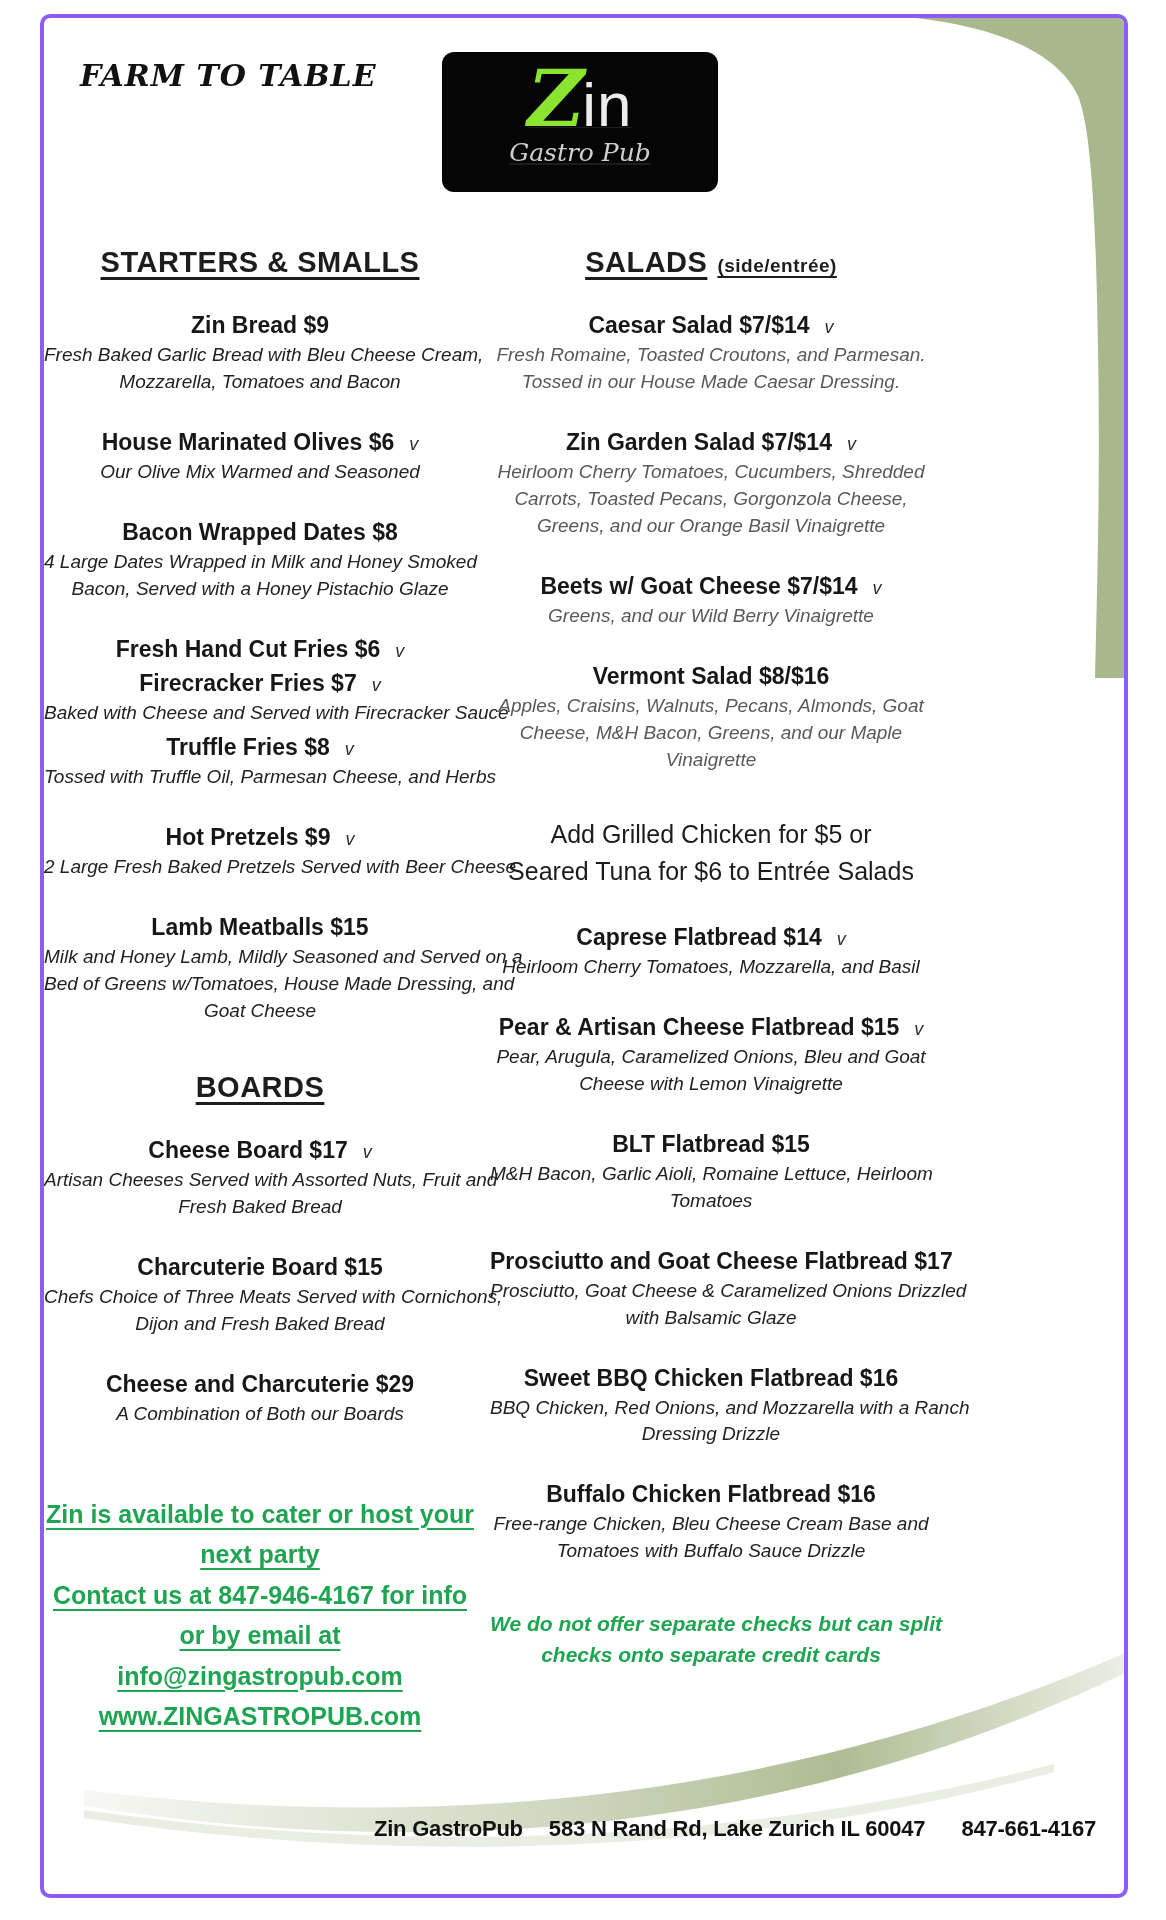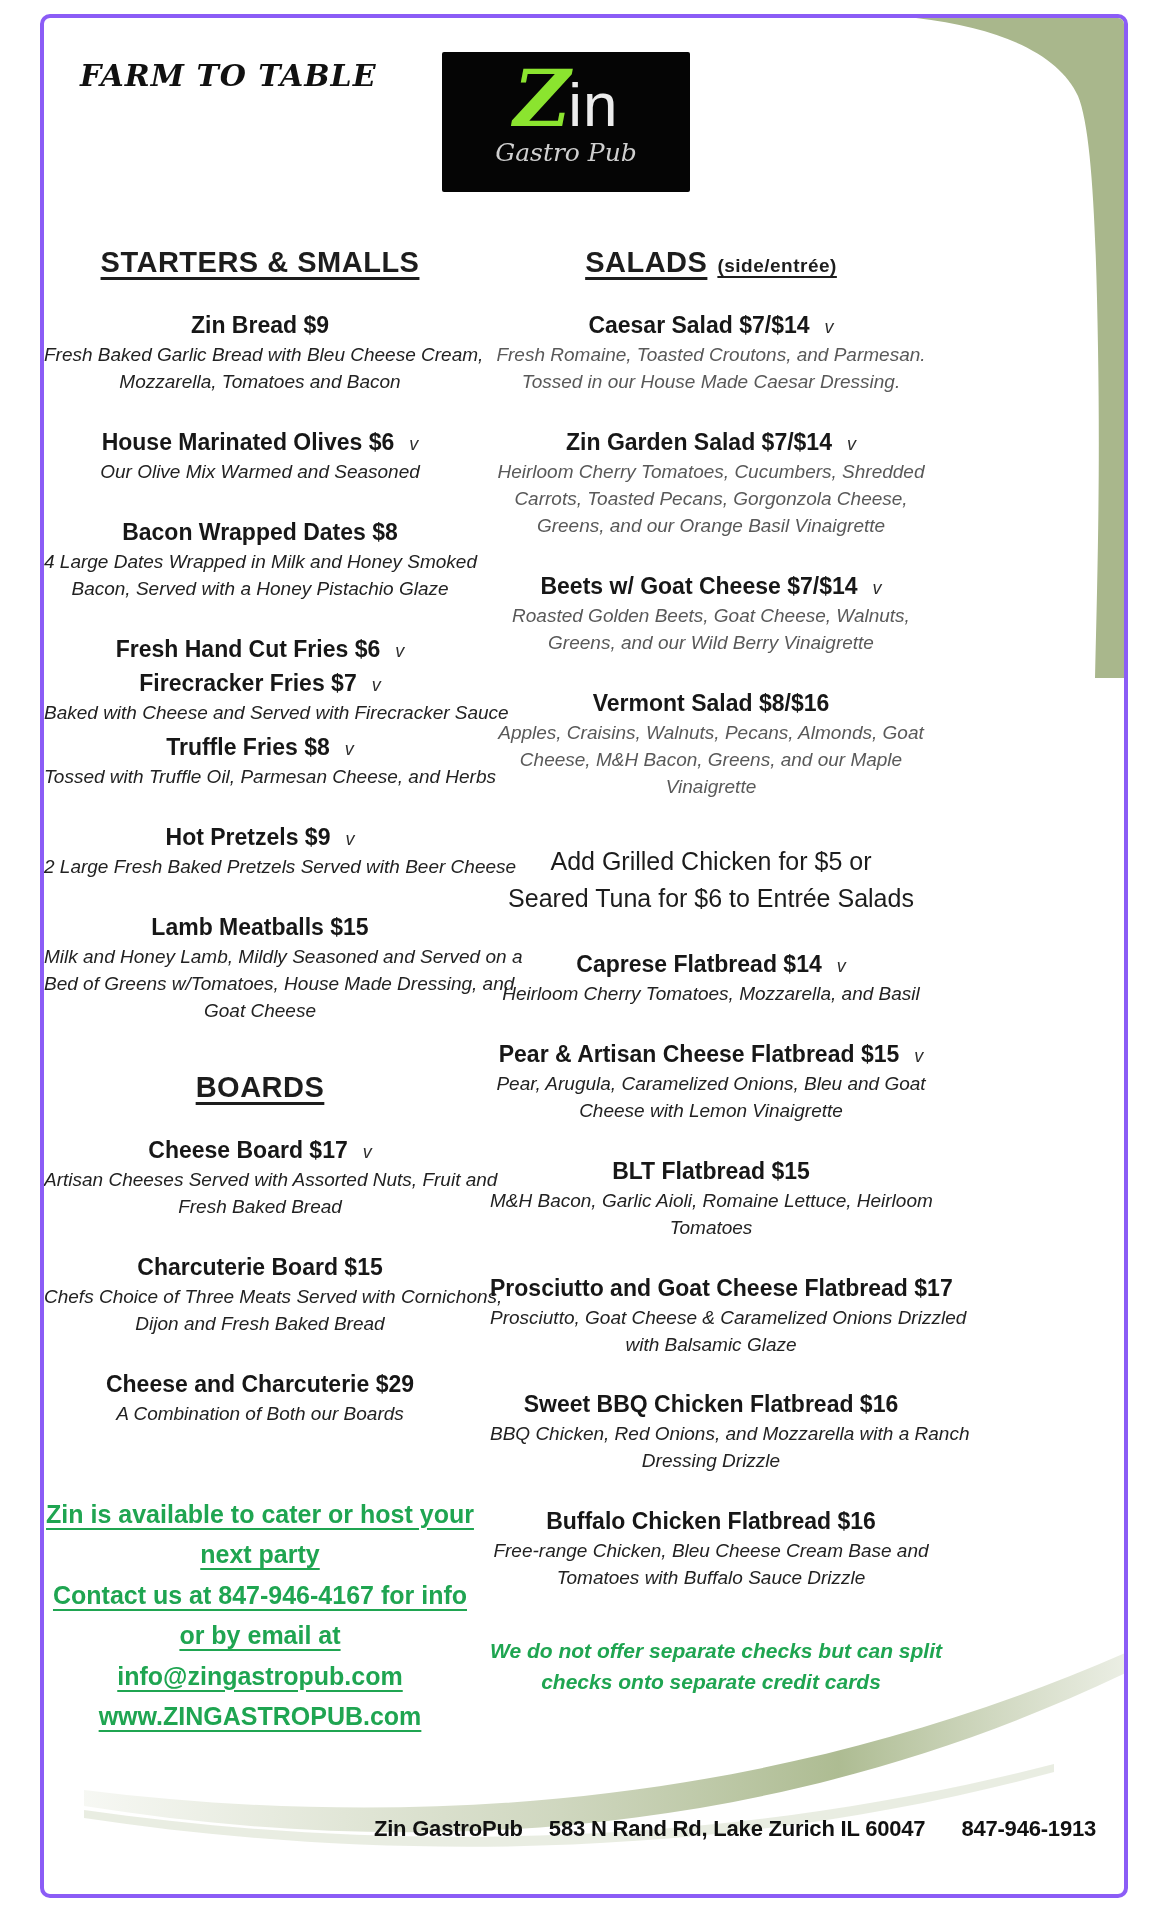--- a/index.html
+++ b/index.html
@@ -16,22 +16,22 @@
 
   
   .tagline {
     position:absolute; top:40px;
     font-family:"DejaVu Serif", serif; font-style:italic; font-weight:bold;
     font-size:30px; letter-spacing:1px; color:#111;
   }
   .tagline.left  { left:36px; }
   .tagline.right { right:86px; }
   .logo {
-    position:absolute; left:398px; top:34px; width:248px; height:140px;
-    background:#050505; text-align:center; border-radius:2px;
+    position:absolute; left:398px; top:34px; width:276px; height:140px;
+    background:#050505; text-align:center; border-radius:12px;text-decoration:underline;
   }
   .logo-word { margin-top:8px; line-height:1; }
   .logo-z {
     font-family:"DejaVu Serif", serif; font-style:italic; font-weight:bold;
     font-size:78px; color:#8be42f; letter-spacing:-2px;
   }
   .logo-in { font-family:"Liberation Sans", sans-serif; font-size:62px; color:#ececec; letter-spacing:1px; }
   .logo-sub {
     font-family:"DejaVu Serif", serif; font-style:italic;
     font-size:25px; color:#cfcfcf; 
@@ -184,21 +184,20 @@
           <div class="item-line"><span>Zin Garden Salad</span><span>&nbsp;$7/$14</span><span class="veg">v</span></div>
           <div class="item-desc">
             <div class="dline">Heirloom Cherry Tomatoes, Cucumbers, Shredded</div>
             <div class="dline">Carrots, Toasted Pecans, Gorgonzola Cheese,</div>
             <div class="dline">Greens, and our Orange Basil Vinaigrette</div>
           </div>
         </div>
         <div class="menu-item muted">
           <div class="item-line"><span>Beets w/ Goat Cheese</span><span>&nbsp;$7/$14</span><span class="veg">v</span></div>
           <div class="item-desc">
-            <div class="dline">Roasted Golden Beets, Goat Cheese, Walnuts,</div>
             <div class="dline">Greens, and our Wild Berry Vinaigrette</div>
           </div>
         </div>
         <div class="menu-item muted">
           <div class="item-line"><span>Vermont Salad</span><span>&nbsp;$8/$16</span></div>
           <div class="item-desc">
             <div class="dline">Apples, Craisins, Walnuts, Pecans, Almonds, Goat</div>
             <div class="dline">Cheese, M&amp;H Bacon, Greens, and our Maple</div>
             <div class="dline">Vinaigrette</div>
           </div>
@@ -262,16 +261,16 @@
         <stop offset="0.45" stop-color="#a9b78c" stop-opacity="0.55"></stop>
         <stop offset="0.72" stop-color="#9fb07f" stop-opacity="0.85"></stop>
         <stop offset="1" stop-color="#a9b78c" stop-opacity="0.22"></stop>
       </linearGradient>
     </defs>
     <path d="M40,196 C380,238 740,210 1088,56 L1088,76 C740,244 380,266 40,212 Z" fill="url(#ribbon)"></path>
     <path d="M40,216 C360,262 700,250 1010,170 L1010,178 C700,262 360,272 40,224 Z" fill="#a9b78c" opacity="0.25"></path>
   </svg>
 
   <footer>
-    <span>Zin GastroPub</span><span class="sep-lg"></span><span>583 N Rand Rd, Lake Zurich IL 60047</span><span class="sep-xl"></span><span>847-946-1913</span>
+    <span>Zin GastroPub</span><span class="sep-lg"></span><span>583 N Rand Rd, Lake Zurich IL 60047</span><span class="sep-xl"></span><span>847-661-4167</span>
   </footer>
 
 </div>
 
 </body></html>

